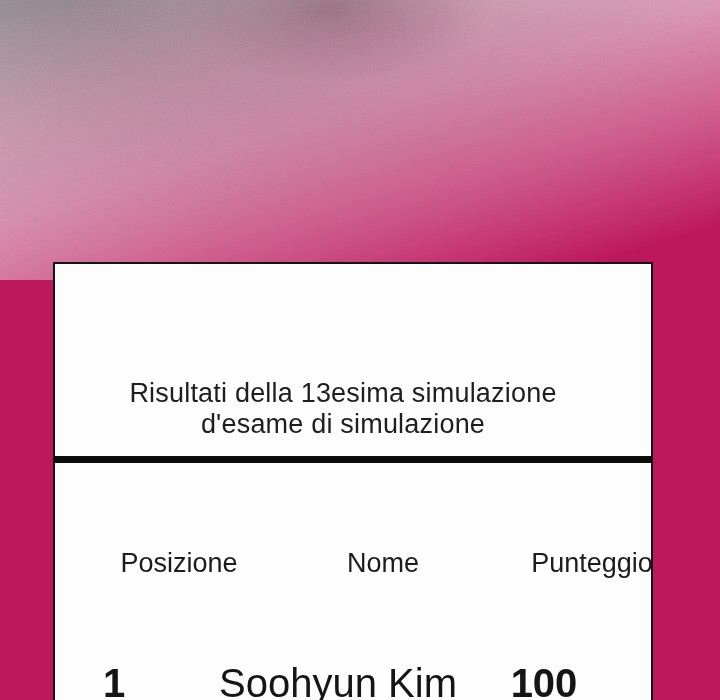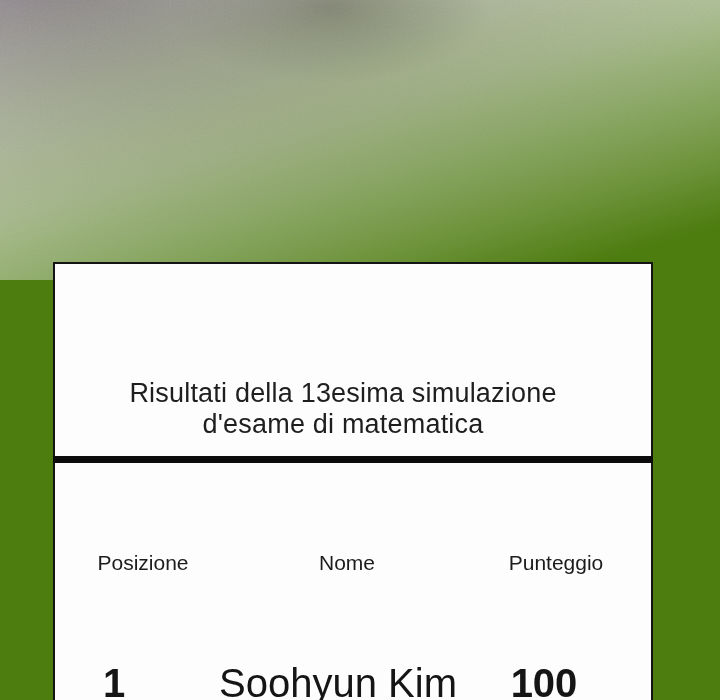--- a/index.html
+++ b/index.html
@@ -1,20 +1,20 @@
 <!DOCTYPE html>
 <html><head>
 <meta charset="utf-8">
 <style>
   html, body { margin: 0; padding: 0; }
   .page {
     position: relative;
     width: 720px;
     height: 700px;
-    background: #4d7c0f;
+    background: #be185d;
     overflow: hidden;
     font-family: "Liberation Sans", "DejaVu Sans", sans-serif;
   }
   .texture {
     position: absolute;
     top: 0; left: 0;
     width: 720px; height: 280px;
     pointer-events: none;
   }
   .results-table {
@@ -40,22 +40,23 @@
   .divider {
     height: 7px;
     margin: 0 -2px;
     background: #0c0c0c;
   }
   .body-area { position: relative; }
   .header-row {
     position: relative;
     height: 32px;
     margin-top: 84px;
-    font-size: 21px;
+    font-size: 27px;
     line-height: 32px;
+    margin-left: 36px;
   }
   .header-cell {
     position: absolute;
     top: 0;
     transform: translateX(-50%);
     white-space: nowrap;
     color: #1c1c1c;
   }
   .hc-1 { left: 88px; }
   .hc-2 { left: 292px; }
@@ -115,21 +116,21 @@
         <rect width="720" height="280" fill="url(#gBase)"></rect>
         <ellipse cx="330" cy="8" rx="160" ry="75" fill="url(#gBlob)"></ellipse>
         <rect width="720" height="280" filter="url(#fGrain)" opacity="0.16"></rect>
       </g>
     </svg>
   </div>
 
   <div class="results-table">
     <div class="title-area">
       <div class="title-line">Risultati della 13esima simulazione</div>
-      <div class="title-line">d'esame di matematica</div>
+      <div class="title-line">d'esame di simulazione</div>
     </div>
 
     <div class="divider"></div>
 
     <div class="body-area">
       <div class="header-row">
         <span class="header-cell hc-1">Posizione</span>
         <span class="header-cell hc-3">Punteggio</span>
         <span class="header-cell hc-2">Nome</span>
       </div>

